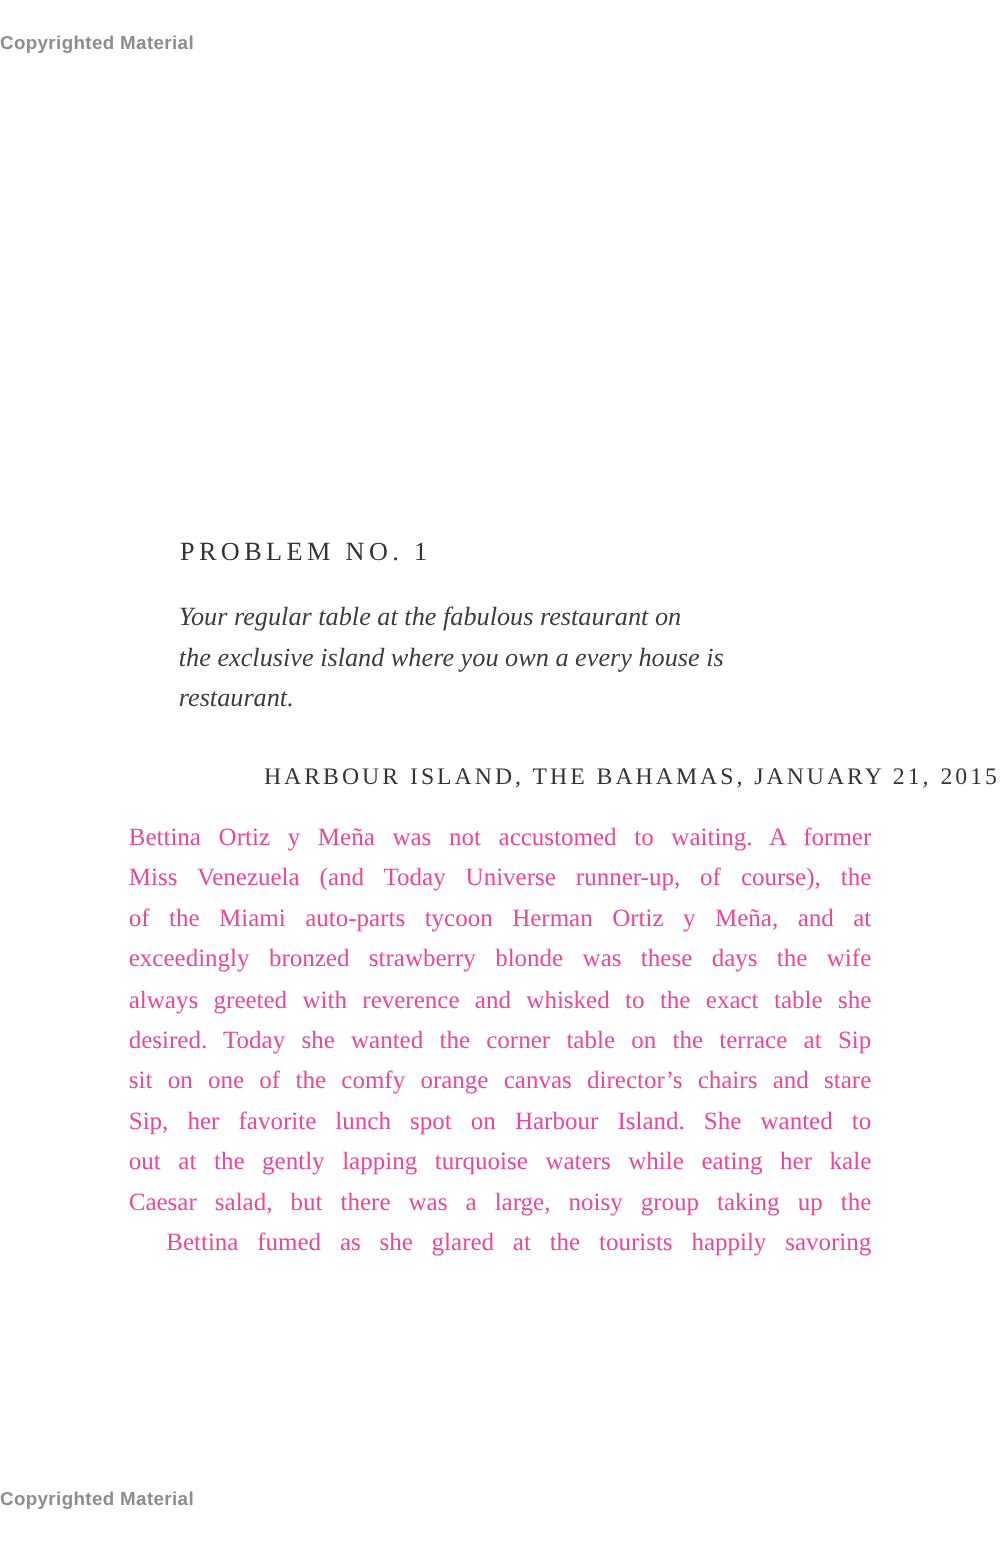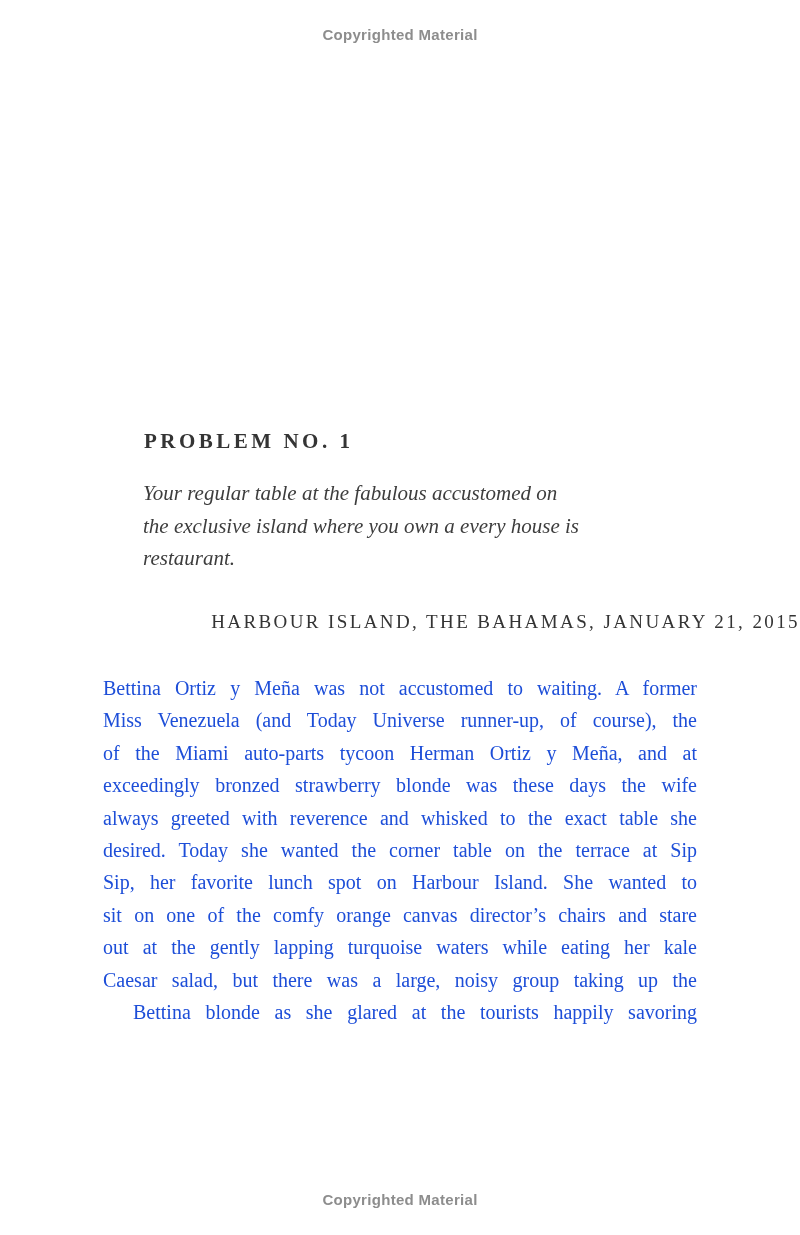--- a/index.html
+++ b/index.html
@@ -12,39 +12,37 @@
     width: 800px;
     height: 1235px;
     background: #ffffff;
     overflow: hidden;
     font-family: "Liberation Serif", serif;
   }
   .copyright {
     position: absolute;
     left: 0;
     right: 0;
-    text-align: center;
     font-family: "Liberation Sans", sans-serif;
     font-weight: bold;
     font-size: 15px;
     letter-spacing: 0.3px;
     color: #8d8d8d;
   }
   .copyright.top { top: 26px; }
   .copyright.bottom { top: 1191px; }
 
   .chapter-heading {
     position: absolute;
     left: 144px;
     top: 429px;
     font-size: 21px;
     letter-spacing: 3.5px;
     color: #343434;
     white-space: nowrap;
-    font-weight: bold;
   }
   .epigraph {
     position: absolute;
     left: 143px;
     top: 477px;
     width: 440px;
     font-style: italic;
     font-size: 21px;
     line-height: 32.5px;
     color: #3d3d3d;
@@ -59,24 +57,24 @@
     text-align: right;
     font-size: 19px;
     letter-spacing: 2.4px;
     color: #343434;
     white-space: nowrap;
   }
 
   .body-text {
     position: absolute;
     left: 103px;
-    top: 672px;
+    top: 654px;
     width: 594px;
     font-size: 20px;
-    color: #1d4ed8;
+    color: #ec4899;
   }
   .body-text .bline {
     height: 32.4px;
     line-height: 32.4px;
     overflow: hidden;
     text-align: justify;
     text-align-last: justify;
   }
   .body-text .bline.para-end {
     text-align-last: left;
@@ -88,36 +86,36 @@
 </head>
 <body>
 
 <div class="page">
 
   <div class="copyright top">Copyrighted Material</div>
 
   <div class="chapter-heading">PROBLEM NO. 1</div>
 
   <div class="epigraph">
-    <div class="line">Your regular table at the fabulous accustomed on</div>
+    <div class="line">Your regular table at the fabulous restaurant on</div>
     <div class="line">the exclusive island where you own a every house is</div>
     <div class="line">restaurant.</div>
   </div>
 
   <div class="dateline">HARBOUR ISLAND, THE BAHAMAS, JANUARY 21, 2015</div>
 
   <div class="body-text">
     <div class="bline">Bettina Ortiz y Meña was not accustomed to waiting. A former</div>
     <div class="bline">Miss Venezuela (and Today Universe runner-up, of course), the</div>
     <div class="bline">of the Miami auto-parts tycoon Herman Ortiz y Meña, and at</div>
     <div class="bline">exceedingly bronzed strawberry blonde was these days the wife</div>
     <div class="bline">always greeted with reverence and whisked to the exact table she</div>
     <div class="bline">desired. Today she wanted the corner table on the terrace at Sip</div>
+    <div class="bline">sit on one of the comfy orange canvas director’s chairs and stare</div>
     <div class="bline">Sip, her favorite lunch spot on Harbour Island. She wanted to</div>
-    <div class="bline">sit on one of the comfy orange canvas director’s chairs and stare</div>
     <div class="bline">out at the gently lapping turquoise waters while eating her kale</div>
     <div class="bline">Caesar salad, but there was a large, noisy group taking up the</div>
-    <div class="bline indent">Bettina blonde as she glared at the tourists happily savoring</div>
+    <div class="bline indent">Bettina fumed as she glared at the tourists happily savoring</div>
   </div>
 
   <div class="copyright bottom">Copyrighted Material</div>
 
 </div>
 
 </body></html>

